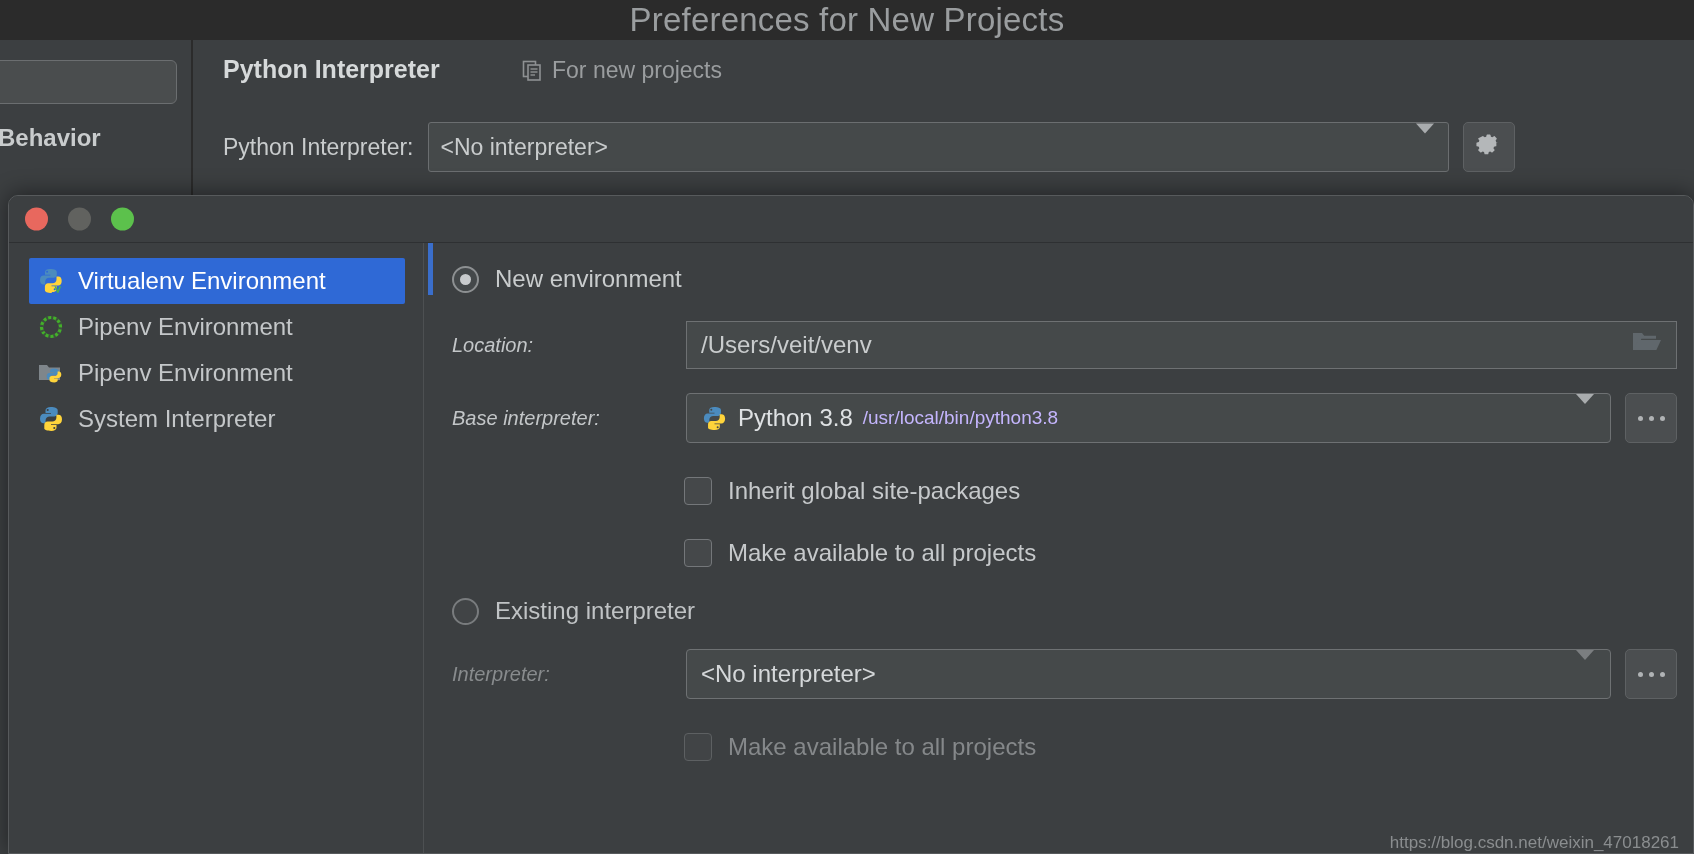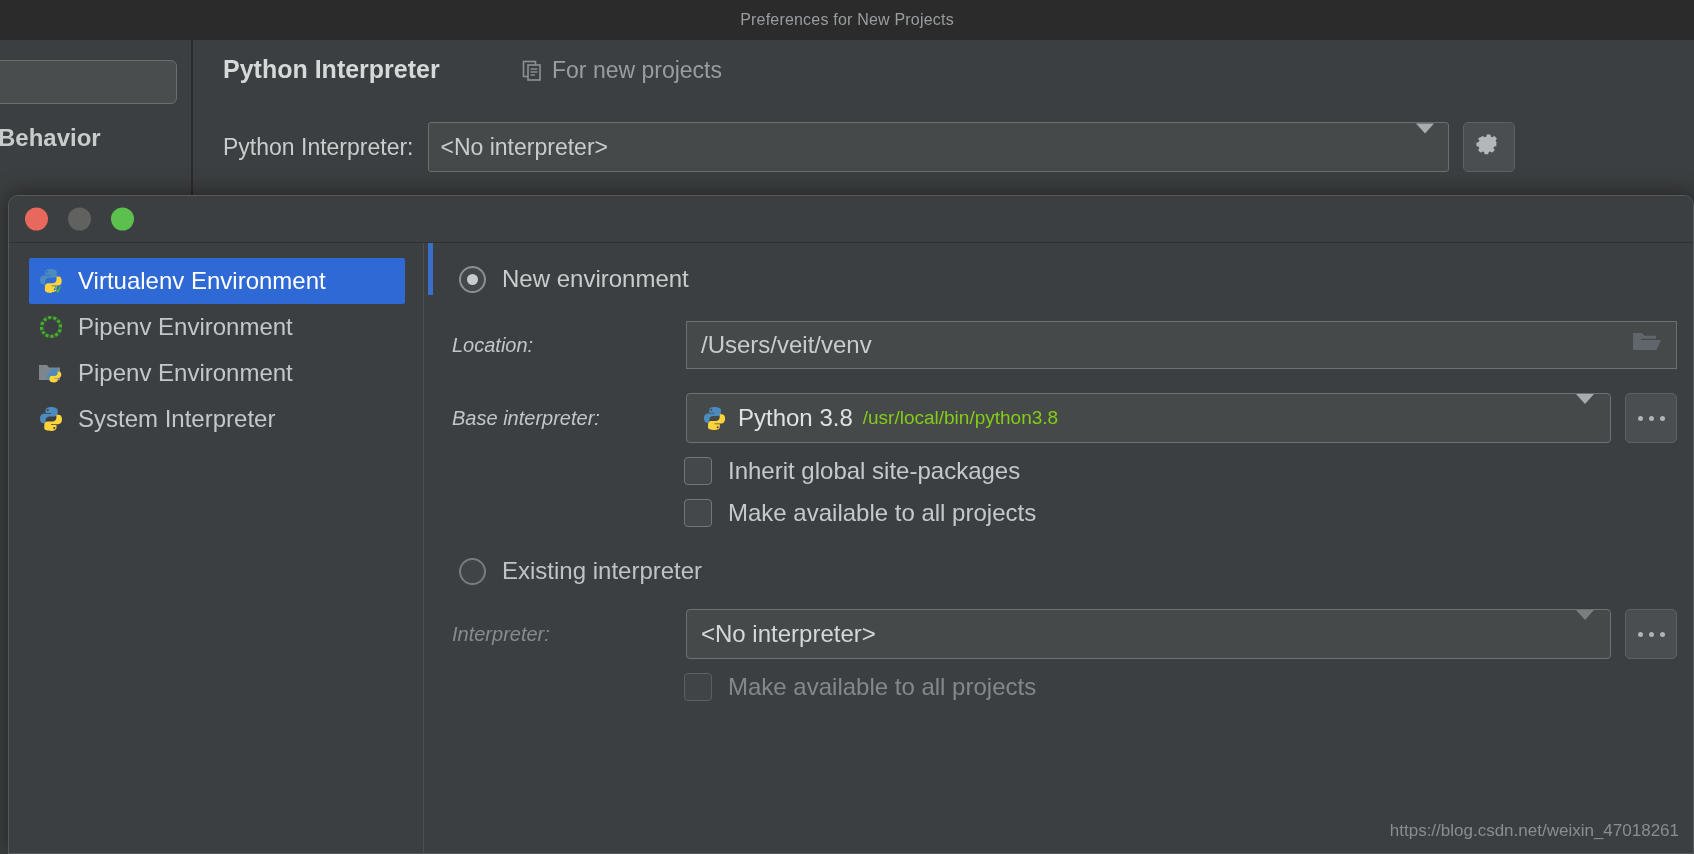--- a/index.html
+++ b/index.html
@@ -11,21 +11,21 @@
   }
   #root { position: relative; width: 1694px; height: 854px; }
 
   
   .prefs-titlebar {
     position: absolute; left: 0; top: 0; width: 1694px; height: 40px;
     background: #2b2b2b;
     display: flex; align-items: center; justify-content: center;
   }
   .prefs-title {
-    color: #9a9d9f; font-size: 16px; font-weight: 400;
+    color: #9a9d9f; font-size: 33px; font-weight: 400;
     letter-spacing: 0.2px;
     text-align: right;
   }
   .prefs-body {
     position: absolute; left: 0; top: 40px; width: 1694px; height: 814px;
     background: #3c3f41;
   }
   .prefs-sidebar {
     position: absolute; left: 0; top: 0; width: 193px; height: 160px;
     background: #3c3f41;
@@ -123,21 +123,21 @@
   .dlg-main {
     flex: 1; position: relative;
     border-left: 4px solid #3c3f41;
     padding: 22px 0 0 0;
   }
   .accent-strip {
     position: absolute; left: 0; top: 0; width: 5px; height: 52px;
     background: #3a6ecb;
   }
 
-  .radio-row { display: flex; align-items: center; gap: 16px; padding-left: 31px; }
+  .radio-row { display: flex; align-items: center; gap: 16px; padding-left: 24px; }
   .radio {
     width: 27px; height: 27px; border-radius: 50%;
     border: 2px solid #8d9092; background: #44484a;
     display: flex; align-items: center; justify-content: center; flex: none;
   }
   .radio .dot { width: 11px; height: 11px; border-radius: 50%; background: #c8cbcd; }
   .radio.off { border-color: #797c7e; background: #414446; }
   .radio-label { color: #c9cccd; font-size: 24px; }
   .radio-label.dim { color: #c0c3c5; }
 
@@ -159,42 +159,42 @@
   }
   .textfield .folder-icon { position: absolute; right: 14px; top: 50%; transform: translateY(-50%); }
   .combofield {
     flex: 1; height: 50px;
     background: #45494a; border: 1px solid #6e7173; border-radius: 4px;
     display: flex; align-items: center; gap: 10px; padding: 0 14px;
     color: #dfe2e4; font-size: 24px; position: relative;
   }
   .combofield.dim { color: #d5d8da; }
   .combofield .arrow { position: absolute; right: 16px; top: 50%; transform: translateY(-50%); }
-  .combo-sub { color: #84cc16; font-size: 19px; }
+  .combo-sub { color: #c4b5fd; font-size: 19px; }
   .dots-btn {
     width: 52px; height: 50px; flex: none;
     background: #4b4e50; border: 1px solid #5e6163; border-radius: 5px;
     display: flex; align-items: center; justify-content: center; gap: 6px;
   }
   .dots-btn i { width: 5px; height: 5px; border-radius: 50%; background: #b0b3b5; display: block; }
 
   .check-row {
     display: flex; gap: 16px;
-    margin-top: 14px; padding-left: 256px;
+    margin-top: 34px; padding-left: 256px;
   }
   .checkbox {
     width: 28px; height: 28px; flex: none;
     background: #45484a; border: 1px solid #74777a; border-radius: 4px;
   }
   .checkbox.dim { border-color: #5d6062; background: #414446; }
   .check-label { color: #c6c9cb; font-size: 24px; }
   .check-label.dim { color: #85888a; }
 
   .watermark {
-    position: absolute; right: 14px; bottom: 14px;
+    position: absolute; right: 14px; bottom: 2px;
     color: #8a8d8f; font-size: 17px;
   }
   .sp-top-28 { margin-top: 28px; }
 </style>
 </head>
 <body>
 
 <div id="root">
 
   <div class="prefs-titlebar">

